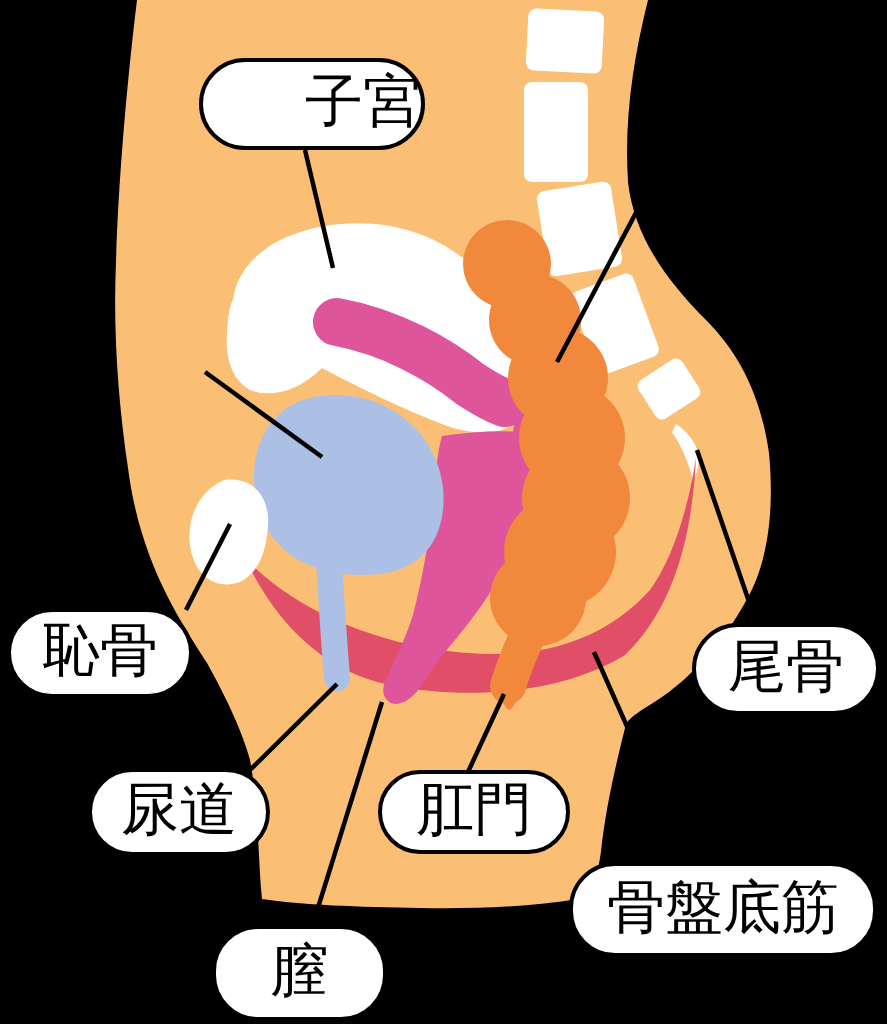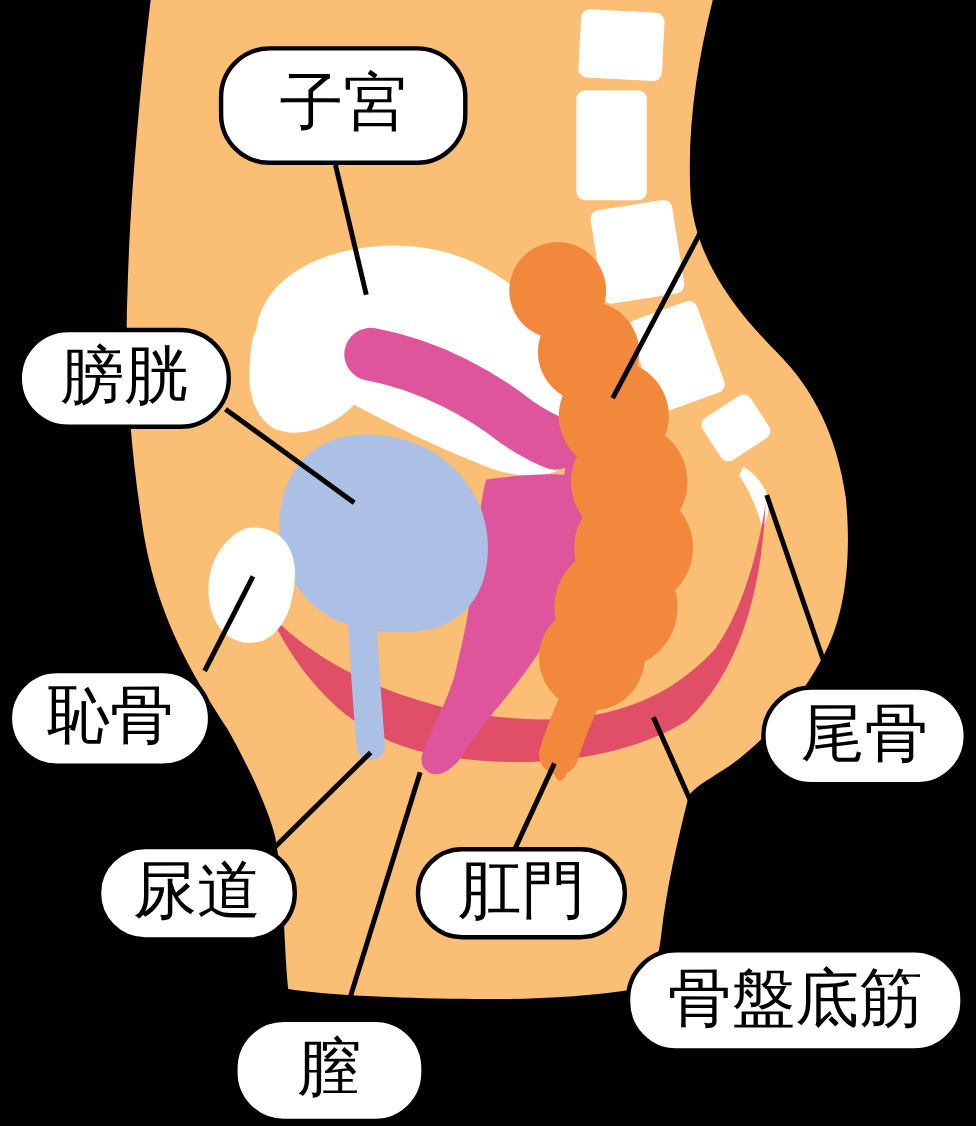--- a/index.html
+++ b/index.html
@@ -129,25 +129,22 @@
       <line x1="205" y1="372" x2="322" y2="457"></line>
       <line x1="186" y1="610" x2="230" y2="524"></line>
       <line x1="250" y1="770" x2="337" y2="684"></line>
       <line x1="312" y1="927" x2="382" y2="702"></line>
       <line x1="468" y1="772" x2="504" y2="694"></line>
       <line x1="757" y1="625" x2="697" y2="450"></line>
       <line x1="688" y1="864" x2="594" y2="652"></line>
     </g>
   </svg>
 
-  <div class="pill" style="left:199px;top:42px;width:226px;height:108px;">
+  <div class="pill" style="left:199px;top:58px;width:226px;height:92px;justify-content:flex-end;">
     <span>子宮</span>
-  </div>
-  <div class="pill" style="left:16px;top:298px;width:194px;height:92px;">
-    <span>膀胱</span>
   </div>
   <div class="pill" style="left:7px;top:608px;width:186px;height:90px;">
     <span>恥骨</span>
   </div>
   <div class="pill" style="left:88px;top:768px;width:182px;height:88px;">
     <span>尿道</span>
   </div>
   <div class="pill" style="left:692px;top:623px;width:188px;height:92px;">
     <span>尾骨</span>
   </div>

